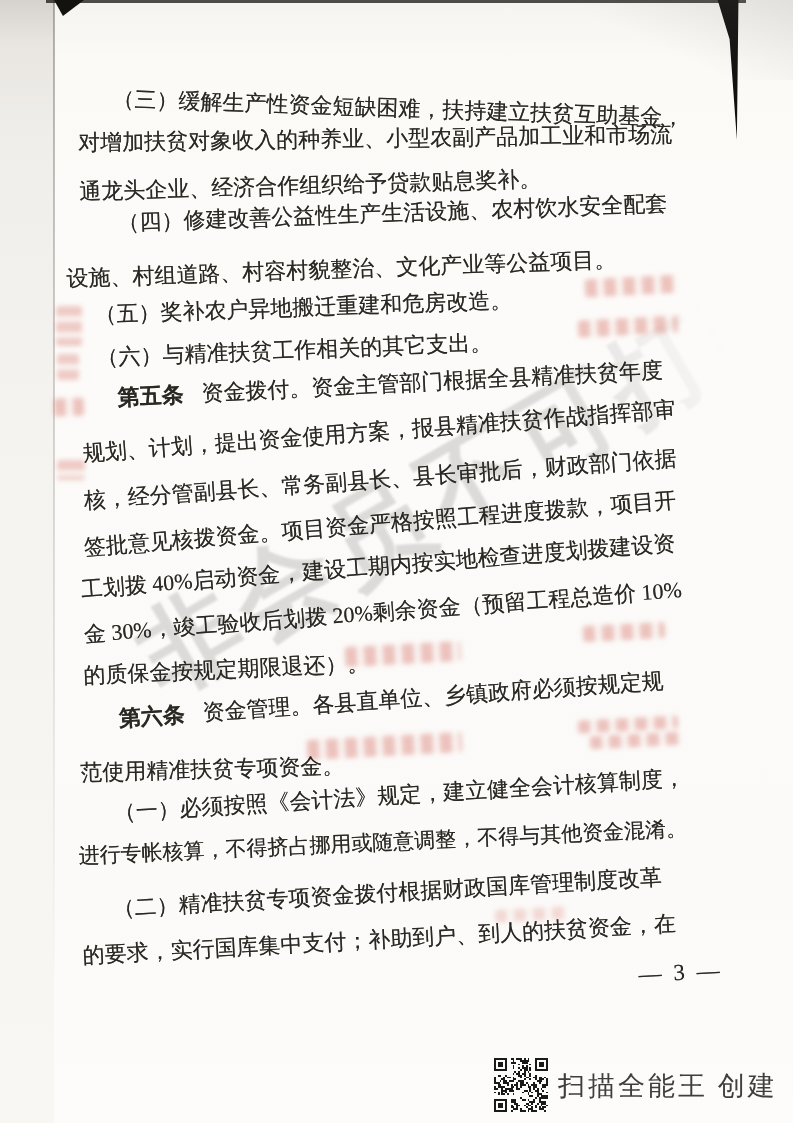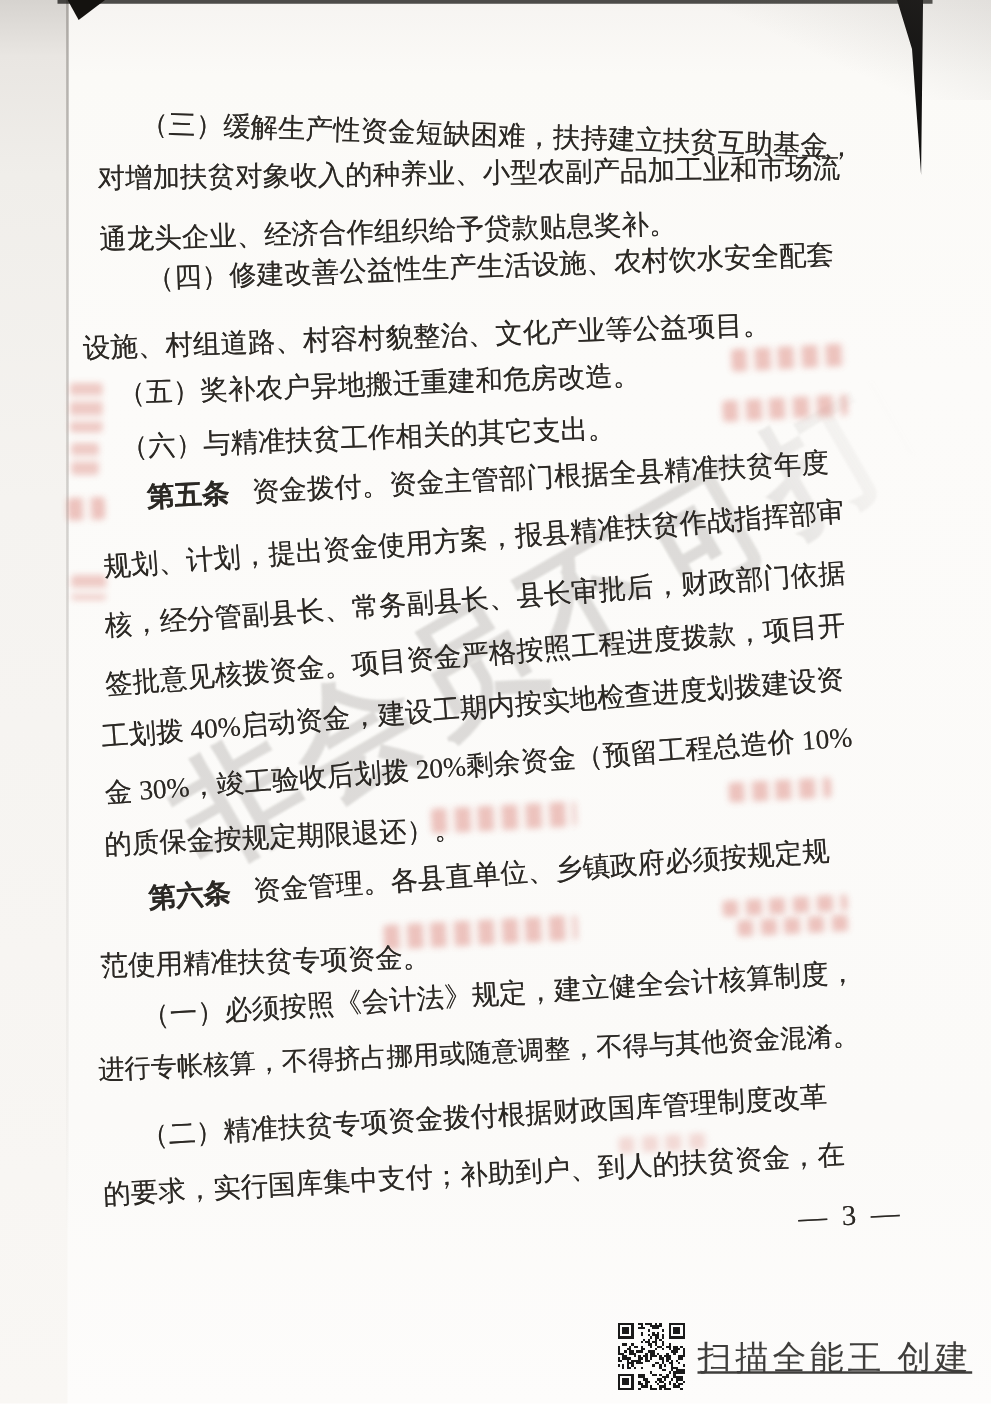--- a/index.html
+++ b/index.html
@@ -66,21 +66,21 @@
     position:absolute;border-radius:3px;filter:blur(2.6px);opacity:.85;
     background:repeating-linear-gradient(90deg,rgba(214,112,102,.48) 0 12px,rgba(214,112,102,.05) 12px 19px);
   }
   .smudge.v{
     background:repeating-linear-gradient(180deg,rgba(214,112,102,.42) 0 10px,rgba(214,112,102,.05) 10px 16px);
   }
   
   .qr{position:absolute;left:494px;top:1058px;width:54px;height:54px;}
   .credit{
     position:absolute;left:558px;top:1068px;font-size:27px;letter-spacing:3px;
-    color:#3f3e3c;font-family:"Liberation Serif","DejaVu Serif",serif;text-decoration:underline;
+    color:#3f3e3c;font-family:"Liberation Serif","DejaVu Serif",serif;
   }
 </style>
 </head>
 <body>
 
 <div class="page">
 
   <div class="edge-left"></div>
   <div class="fold-line"></div>
   <div class="edge-top"></div>

